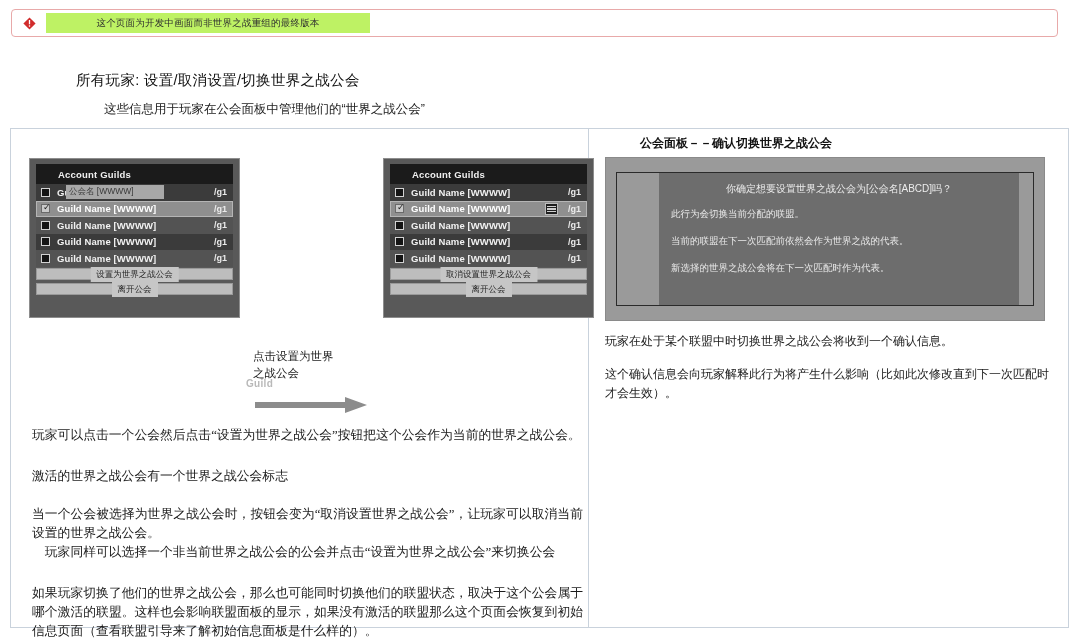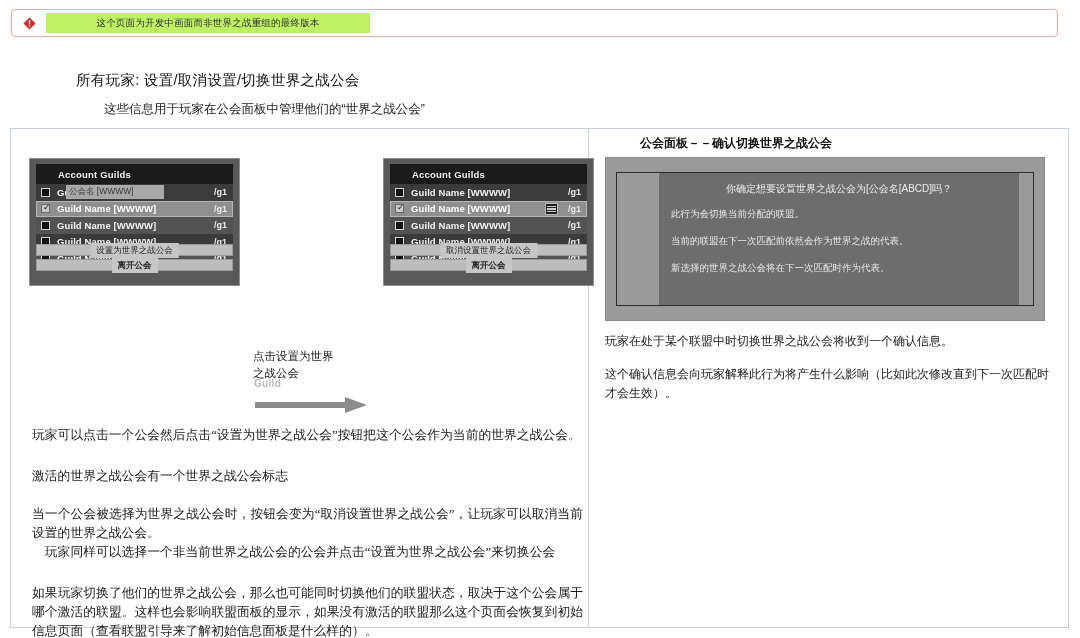--- a/index.html
+++ b/index.html
@@ -59,21 +59,21 @@
     font-size:12.5px;color:#1d1d1d;white-space:nowrap;
   }
   .col-title-r{
     position:absolute;left:51px;top:6px;
     font-family:"Liberation Sans","DejaVu Sans",sans-serif;
     font-weight:bold;font-size:12px;color:#111;white-space:nowrap;
   }
 
   
   .gp{
-    position:absolute;top:29px;width:211px;height:128px;
+    position:absolute;top:29px;width:211px;height:160px;
     background:#595959;border:1px solid #8d8d8d;box-sizing:border-box;
     padding:5px 6px 6px 6px;
   }
   .gp.first{left:18px;}
   .gp.second{left:372px;}
   .gp-inner{position:relative;width:100%;height:100%;}
   .gp-head{
     height:20px;background:#1b1b1b;display:flex;align-items:center;
     padding-left:22px;box-sizing:border-box;
   }
@@ -122,36 +122,36 @@
     box-sizing:border-box;margin-right:4px;overflow:hidden;
     display:flex;flex-direction:column;justify-content:center;align-items:center;
   }
   .wg-badge i{display:block;width:9px;height:1.5px;background:#cfcfcf;margin:.5px 0;font-style:normal;}
 
   .gp-btns{position:absolute;left:0;right:0;bottom:0;}
   .gp-btn{
     height:12px;background:#bdbdbd;border:1px solid #9a9a9a;box-sizing:border-box;
     margin-bottom:3px;position:relative;
   }
-  .gp-btn:last-child{margin-bottom:8px;font-weight:bold;}
+  .gp-btn:last-child{margin-bottom:16px;}
   .gp-btn-lbl{
     position:absolute;left:50%;transform:translateX(-50%);top:-2px;
     background:#c6c6c6;padding:0 6px;white-space:nowrap;
     font-family:"Liberation Sans","DejaVu Sans",sans-serif;
     font-size:8.5px;color:#262626;line-height:15px;
   }
 
   
   .mid-cap{
     position:absolute;left:242px;top:219px;width:118px;text-align:left;
     font-family:"Liberation Sans","DejaVu Sans",sans-serif;
     font-size:11.5px;color:#1c1c1c;line-height:17px;
   }
   .ghost-guild{
-    position:absolute;left:243px;top:249px;
+    position:absolute;left:235px;top:249px;
     font-family:"Liberation Sans","DejaVu Sans",sans-serif;
     font-weight:bold;font-size:10px;color:#b9b9b9;letter-spacing:.3px;
   }
   .arrow{position:absolute;left:244px;top:266px;width:112px;height:20px;}
 
   
   .p-l{
     position:absolute;left:21px;width:551px;
     font-family:"Liberation Serif","DejaVu Serif",serif;
     font-size:12.8px;line-height:19px;color:#1b1b1b;text-align:justify;

